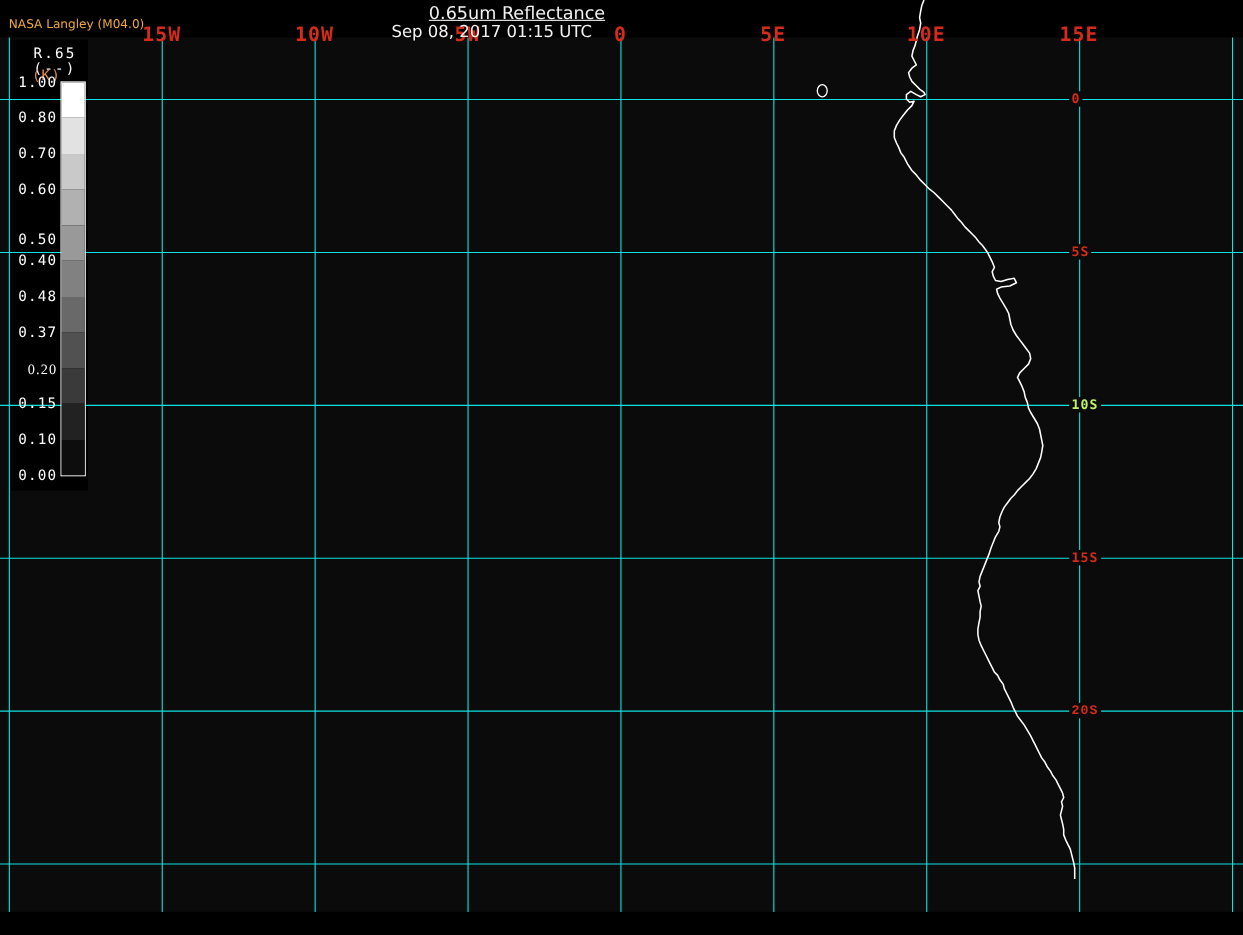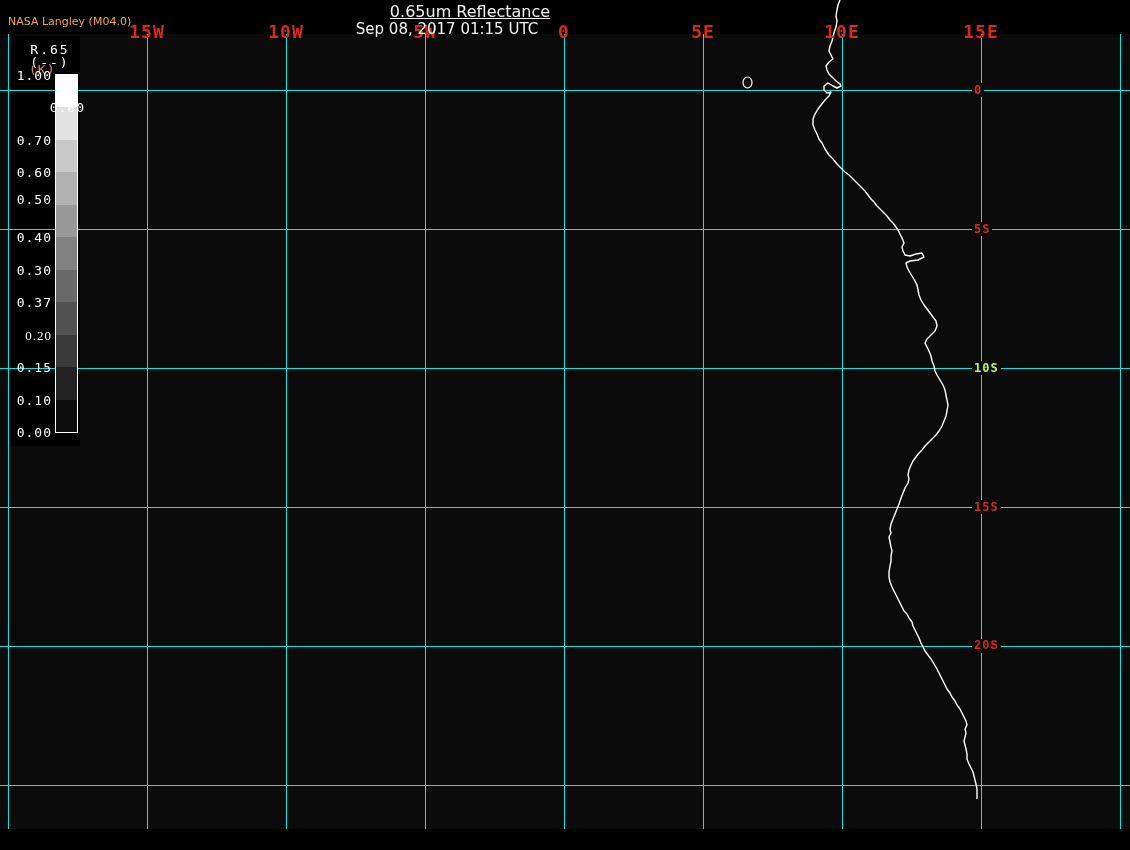--- a/index.html
+++ b/index.html
@@ -76,26 +76,26 @@
       <div class="cbstep" style="height: 32.4545px; background: rgb(153, 153, 153);"></div>
       <div class="cbstep" style="height: 32.4545px; background: rgb(129, 129, 129);"></div>
       <div class="cbstep" style="height: 32.4545px; background: rgb(105, 105, 105);"></div>
       <div class="cbstep" style="height: 32.4545px; background: rgb(81, 81, 81);"></div>
       <div class="cbstep" style="height: 32.4545px; background: rgb(58, 58, 58);"></div>
       <div class="cbstep" style="height: 32.4545px; background: rgb(34, 34, 34);"></div>
       <div class="cbstep" style="height: 32.4545px; background: rgb(13, 13, 13);"></div>
     </div>
   <div id="cb-ticks">
       <div class="cbtick" style="top: 68px;">1.00</div>
-      <div class="cbtick" style="top: 100.455px; padding-left: 33px;">0.80</div>
+      <div class="cbtick" style="top: 100.455px;">0.80</div>
       <div class="cbtick" style="top: 132.909px;">0.70</div>
       <div class="cbtick" style="top: 165.364px;">0.60</div>
-      <div class="cbtick" style="top: 192px; text-align: right;">0.50</div>
+      <div class="cbtick" style="top: 211px; text-align: right;">0.50</div>
       <div class="cbtick" style="top: 230.273px;">0.40</div>
-      <div class="cbtick" style="top: 262.727px;">0.30</div>
+      <div class="cbtick" style="top: 262.727px;">0.48</div>
       <div class="cbtick" style="top: 295.182px;">0.37</div>
       <div class="cbtick" style="top: 327.636px; font-family: Liberation Serif, serif;">0.20</div>
       <div class="cbtick" style="top: 360.091px;">0.15</div>
       <div class="cbtick" style="top: 392.545px;">0.10</div>
       <div class="cbtick" style="top: 425px;">0.00</div>
     </div>
 
   <div id="lon-labels">
       <div class="lonlab" style="left: 147px; color: rgb(214, 43, 26);">15W</div>
       <div class="lonlab" style="left: 286px; color: rgb(214, 43, 26);">10W</div>

